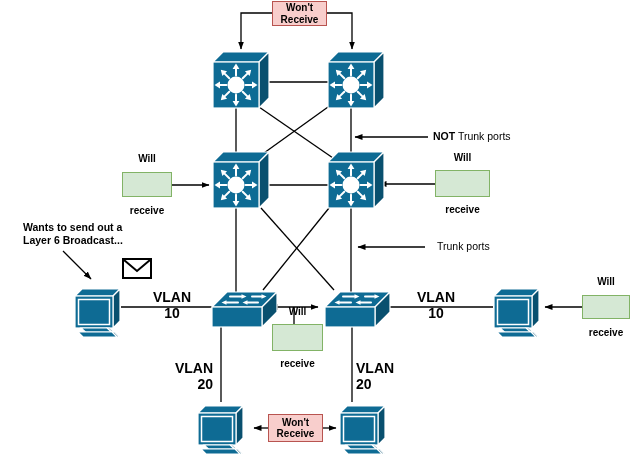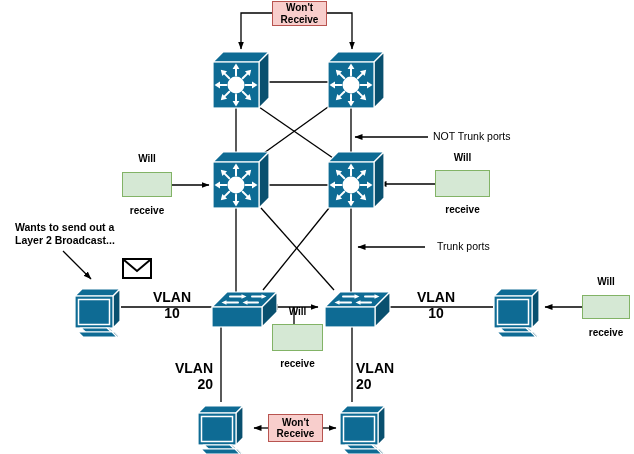--- a/index.html
+++ b/index.html
@@ -20,22 +20,22 @@
   .scr{fill:none;stroke:#fff;stroke-width:1.5;}
   .edge{stroke:var(--edge);stroke-width:1.3;fill:none;}
   .env{fill:#fff;stroke:#000;stroke-width:2;}
   .badge{position:absolute;display:flex;flex-direction:column;align-items:center;
          justify-content:center;font-weight:bold;font-size:10px;line-height:11.5px;
          color:#000;text-align:right;box-sizing:border-box;}
   .badge.pink{background:var(--pink-fill);border:1.5px solid var(--pink-border);}
   .badge.green{background:var(--green-fill);border:1.5px solid var(--green-border);gap:40px;}
   .lbl{position:absolute;font-size:14px;font-weight:bold;color:#000;}
   .plabel{position:absolute;font-size:10.5px;color:#000;white-space:nowrap;}
-  .plabel b{font-weight:normal;}
-  .note{position:absolute;font-size:10.5px;font-weight:bold;line-height:12.5px;color:#000;white-space:nowrap;}
+  .plabel b{font-weight:bold;}
+  .note{position:absolute;font-size:10.5px;font-weight:bold;line-height:12.5px;color:#000;white-space:nowrap;margin-left:8px;}
 </style>
 </head>
 <body>
 
 <div class="canvas">
 
   <svg width="634" height="454" viewBox="0 0 634 454">
     <defs>
       <marker id="arrow" markerUnits="userSpaceOnUse" markerWidth="10" markerHeight="8" refX="7.5" refY="3" orient="auto-start-reverse">
         <path d="M0,0 L8,3 L0,6 z" style="fill:var(--edge);"></path>
@@ -158,16 +158,16 @@
   <div class="lbl" style="left:148px;top:289px;width:48px;text-align:center;">VLAN 10</div>
   <div class="lbl" style="left:412px;top:289px;width:48px;text-align:center;">VLAN 10</div>
   <div class="lbl" style="left:165px;top:360px;width:48px;text-align:right;">VLAN 20</div>
   <div class="lbl" style="left:356px;top:360px;width:52px;text-align:left;">VLAN 20</div>
 
   <div class="plabel" style="left:433px;top:130px;"><b>NOT</b><span> Trunk ports</span></div>
   <div class="plabel" style="left:437px;top:240px;">Trunk ports</div>
 
   <div class="note" style="left:15px;top:221px;">
     <div>Wants to send out a</div>
-    <div>Layer 2 Broadcast...</div>
+    <div>Layer 6 Broadcast...</div>
   </div>
 
 </div>
 
 </body></html>

